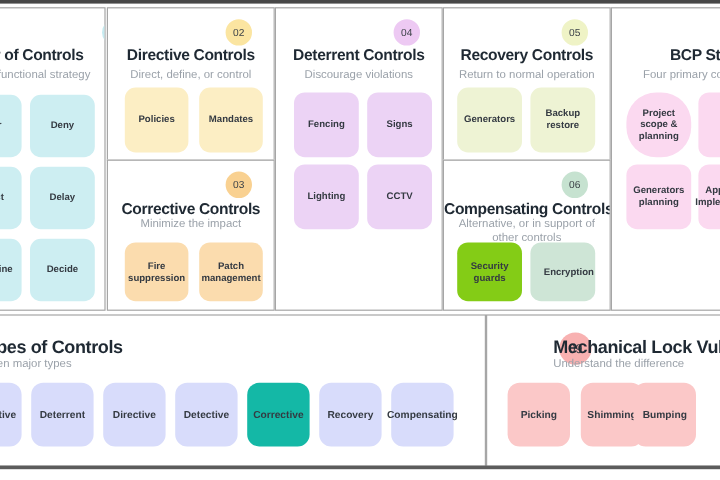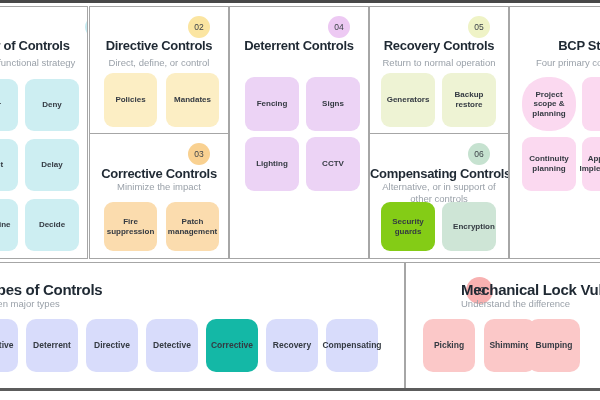--- a/index.html
+++ b/index.html
@@ -122,20 +122,21 @@
     <div class="badge" style="background-color: rgb(249, 209, 145);">03</div>
     <div class="card-title">Corrective Controls</div>
     <div class="card-sub">Minimize the impact</div>
     <div class="tile t1" style="background-color: rgb(251, 220, 174);">Fire suppression</div>
     <div class="tile t2" style="background-color: rgb(251, 220, 174);">Patch management</div>
   </div>
 
   <div id="card04" class="card head-top">
     <div class="badge" style="background-color: rgb(237, 201, 243);">04</div>
     <div class="card-title">Deterrent Controls</div>
+    <div class="card-sub">Discourage violations</div>
     <div class="tile t1" style="background-color: rgb(236, 211, 245);">Fencing</div>
     <div class="tile t2" style="background-color: rgb(236, 211, 245);">Signs</div>
     <div class="tile t3" style="background-color: rgb(236, 211, 245);">Lighting</div>
     <div class="tile t4" style="background-color: rgb(236, 211, 245);">CCTV</div>
   </div>
 
   <div id="card05" class="card head-top">
     <div class="badge" style="background-color: rgb(239, 243, 198);">05</div>
     <div class="card-title">Recovery Controls</div>
     <div class="card-sub">Return to normal operation</div>
@@ -150,21 +151,21 @@
     <div class="tile t1" style="background-color: #84cc16;">Security guards</div>
     <div class="tile t2" style="background-color: rgb(206, 229, 214);">Encryption</div>
   </div>
 
   <div id="card07" class="card head-top">
     <div class="badge" style="background-color: rgb(249, 203, 231);">07</div>
     <div class="card-title">BCP Steps</div>
     <div class="card-sub">Four primary components</div>
     <div class="tile t1" style="background-color: rgb(251, 217, 240); border-radius: 25px;">Project scope &amp; planning</div>
     <div class="tile t2" style="background-color: rgb(251, 217, 240);"></div>
-    <div class="tile t3" style="background-color: rgb(251, 217, 240);">Continuity planning</div>
+    <div class="tile t3" style="background-color: rgb(251, 217, 240);">Generators planning</div>
     <div class="tile t4" style="background-color: rgb(251, 217, 240);">Approval &amp; Implementation</div>
   </div>
 
   <div id="card08" class="card head-left">
 
     <div class="card-title">Types of Controls</div>
     <div class="card-sub">Seven major types</div>
     <div class="tile t1" style="background-color: rgb(216, 220, 251);">Preventive</div>
     <div class="tile t2" style="background-color: rgb(216, 220, 251);">Deterrent</div>
     <div class="tile t3" style="background-color: rgb(216, 220, 251);">Directive</div>

